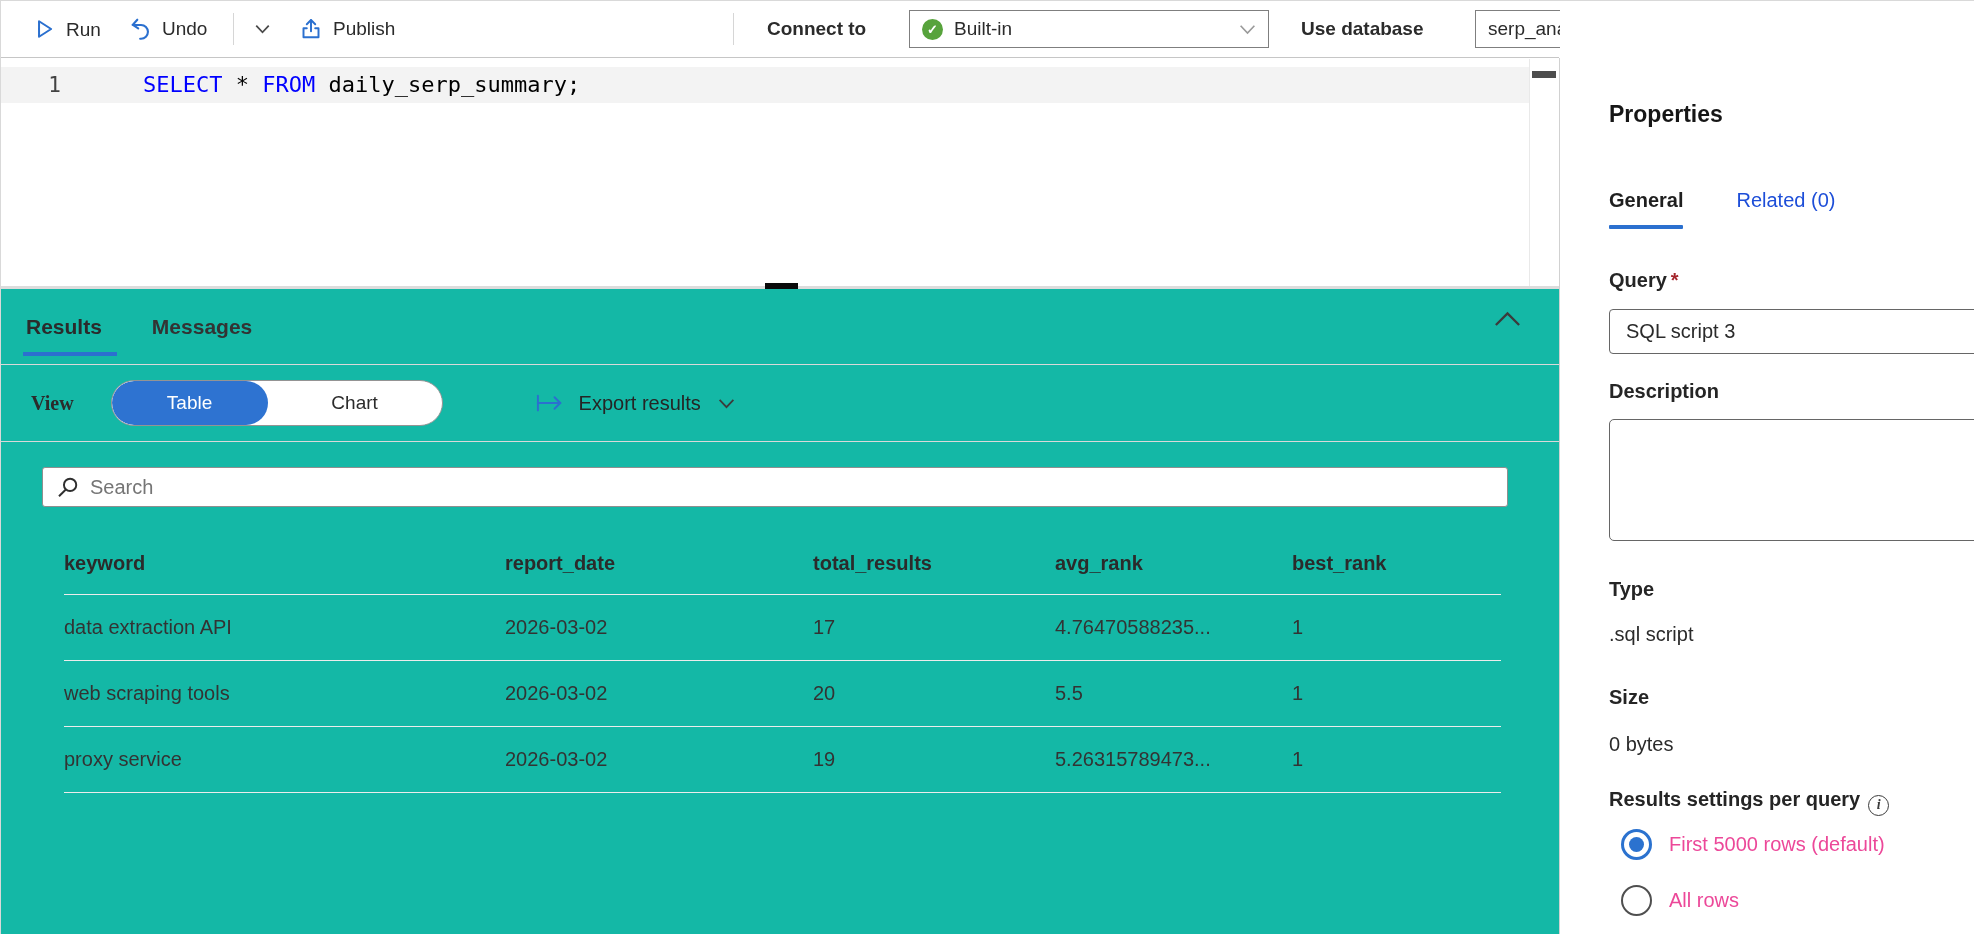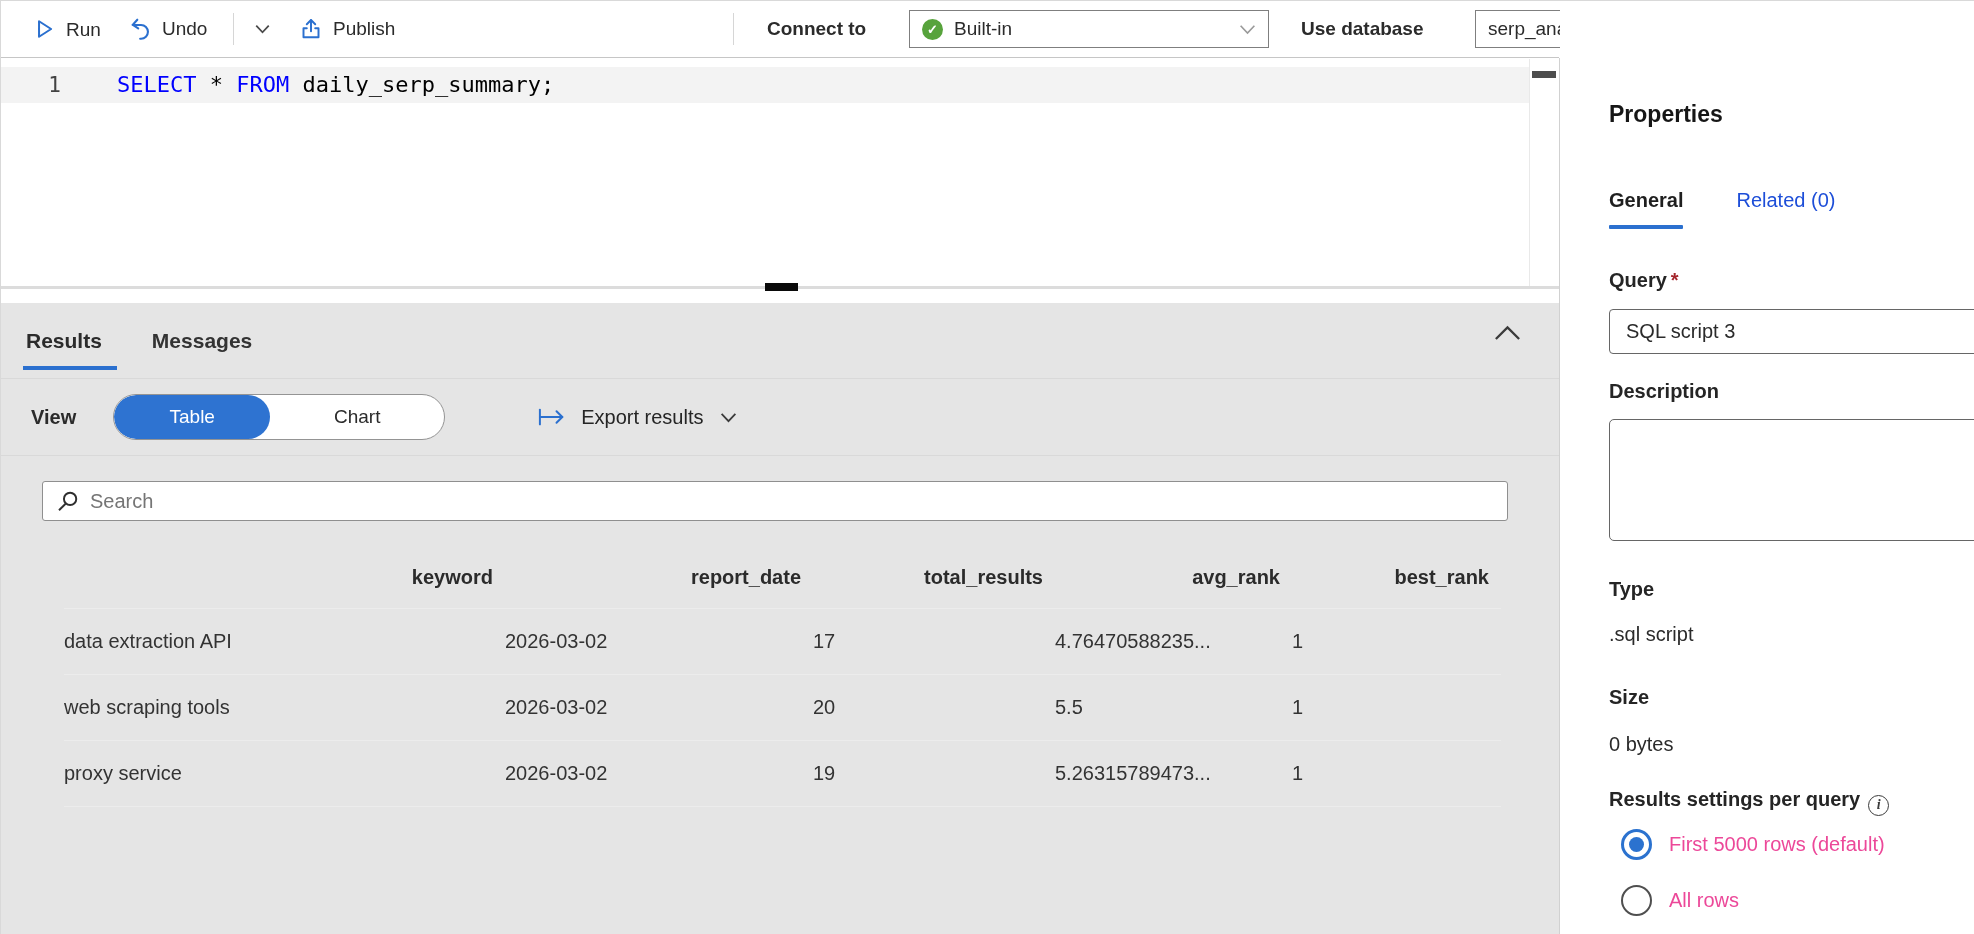--- a/index.html
+++ b/index.html
@@ -22,62 +22,62 @@
   .status-dot { width:21px; height:21px; border-radius:50%; background:#57a33c; color:#fff;
                 display:flex; align-items:center; justify-content:center; font-size:13px; font-weight:700;
                 margin-right:11px; flex:0 0 auto; }
   .icon { display:inline-flex; flex:0 0 auto; }
 
   
   .editor { position:absolute; top:58px; left:0; width:1557px; height:227px; background:#fff; }
   .code-line-bg { position:absolute; top:8px; left:0; width:1528px; height:36px; background:#f3f3f3; }
   .line-number { position:absolute; top:8px; left:28px; width:32px; height:36px; line-height:36px;
                  text-align:right; font-family:"DejaVu Sans Mono", monospace; font-size:21px; color:#424242; }
-  .code-text { position:absolute; top:8px; left:116px; height:36px; line-height:36px;
+  .code-text { position:absolute; top:8px; left:142px; height:36px; line-height:36px;
                font-family:"DejaVu Sans Mono", monospace; font-size:22px; color:#000; white-space:pre; }
   .code-text .kw { color:#0000ff; }
   .code-text .pl { color:#000000; }
   .ed-scroll { position:absolute; top:0; left:1528px; width:27px; height:227px; border-left:1px solid #e9e9e9; }
   .ed-thumb { position:absolute; top:12px; left:2px; width:24px; height:7px; background:#4d4d4d; }
 
   
   .sash { position:absolute; top:285px; left:0; width:1558px; height:3px; background:#dcdcdc; }
   .sash-handle { position:absolute; top:-3px; left:764px; width:33px; height:8px; background:#0a0a0a; cursor:row-resize; }
 
   
-  .results { position:absolute; top:302px; left:0; width:1558px; bottom:0; background:#e5e5e5; }
+  .results { position:absolute; top:288px; left:0; width:1558px; bottom:0; background:#14b8a6; }
   .r-tabs { position:relative; height:76px; border-bottom:1px solid #d9d9d9; display:flex; align-items:center; }
   .r-tab { font-size:21px; cursor:pointer;font-weight:bold; }
   .r-tab.active { font-weight:700; margin-left:25px; }
   .r-tab.inactive { margin-left:50px; color:#333; }
   .r-tab-underline { position:absolute; left:22px; bottom:8px; width:94px; height:4px; background:#2b70cf; }
   .collapse-btn { position:absolute; right:36px; top:19px; cursor:pointer; }
 
   .r-viewbar { position:relative; height:77px; border-bottom:1px solid #d9d9d9; display:flex; align-items:center; }
-  .view-label { margin-left:30px; font-weight:700; font-size:20px; }
+  .view-label { margin-left:30px; font-weight:700; font-size:20px;font-family:Liberation Serif, serif; }
   .pill { margin-left:37px; width:332px; height:46px; border:1.5px solid #949494; border-radius:23px;
           display:flex; align-items:flex-start; background:#fff; overflow:hidden; }
   .pill-seg { height:100%; display:flex; align-items:center; justify-content:center; font-size:19px; cursor:pointer; }
   .pill-seg.sel { width:156px; background:#2e73d1; color:#fff; border-radius:23px; }
   .pill-seg.unsel { flex:1; color:#2b2b2b; }
   .export { display:flex; align-items:center; margin-left:92px; cursor:pointer; }
   .export-label { margin-left:15px; font-size:20px; color:#252525; }
   .export .chev { margin-left:17px; }
 
   .search-box { position:relative; margin:25px 0 16px 41px; width:1466px; height:40px;
                 border:1.5px solid #8f8f8f; border-radius:3px; display:flex; align-items:center; background:#fff; }
   .search-box .icon { margin-left:13px; }
   .search-input { border:none; outline:none; flex:1; margin-left:10px; font-size:20px; color:#2b2b2b;
                   font-family:"Liberation Sans", sans-serif; background:transparent; }
   .search-input::placeholder { color:#757575; }
 
   .grid { margin-top:26px; padding-left:63px; padding-right:58px; }
   .tr { display:grid; grid-template-columns:441px 308px 242px 237px auto; align-items:center;
         height:66px; border-bottom:1px solid #ececec; font-size:20px; color:#333; }
-  .tr.head { height:62px; font-weight:700; color:#2b2b2b; border-bottom:1px solid #ececec;text-align:right; }
+  .tr.head { height:62px; font-weight:700; color:#2b2b2b; border-bottom:1px solid #ececec; }
   .td { overflow:hidden; white-space:nowrap; text-overflow:ellipsis; padding-right:12px; }
 
   
   .panel-divider { position:absolute; top:57px; left:1558px; width:1px; bottom:0; background:#d1d1d1; }
   .props { position:absolute; top:0; left:1559px; width:415px; height:934px; background:#fff; overflow:hidden; }
   .props > * { position:absolute; left:49px; }
   .p-title { top:100px; font-size:23px; font-weight:700; color:#161616; }
   .p-tabs { top:188px; display:flex; gap:53px; font-size:20px; }
   .p-tab { cursor:pointer; color:#1d4ed8; }
   .p-tab.active { font-weight:700; color:#1f1f1f; }

